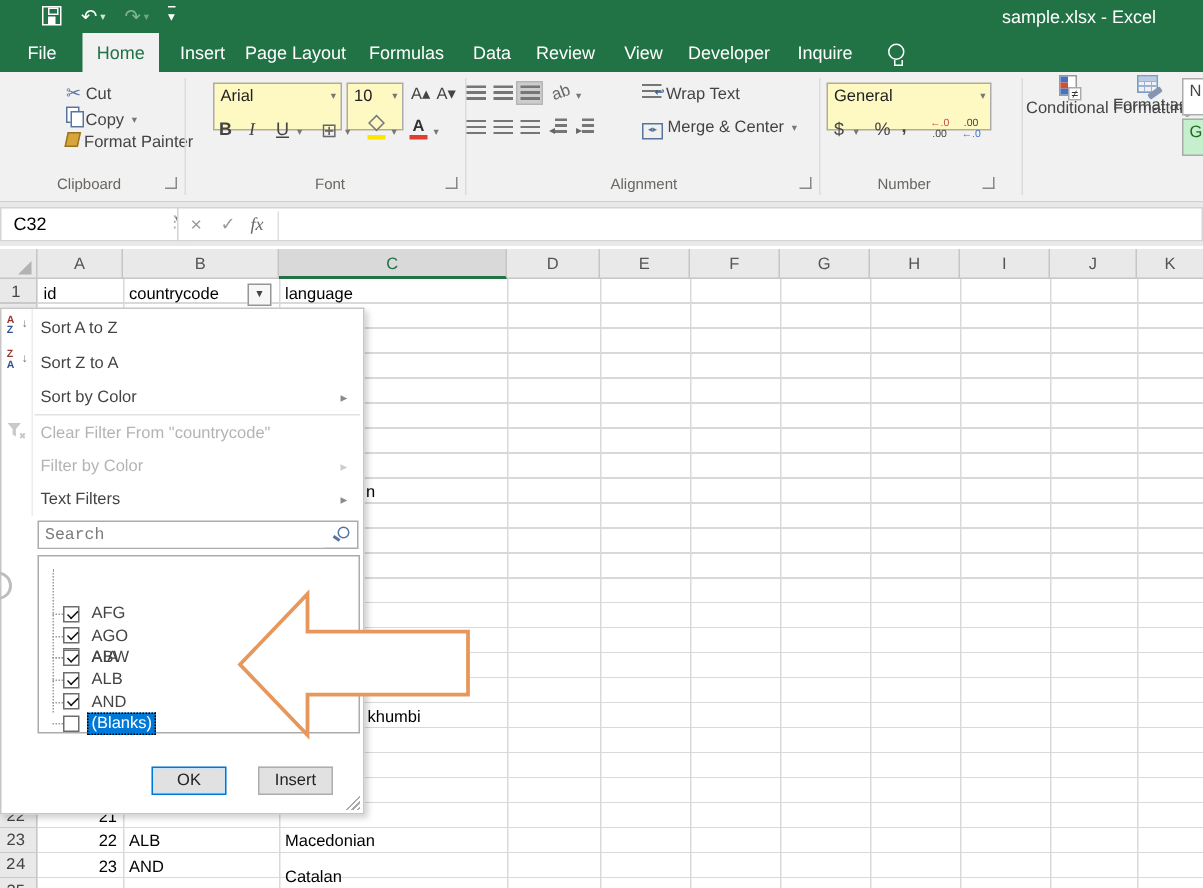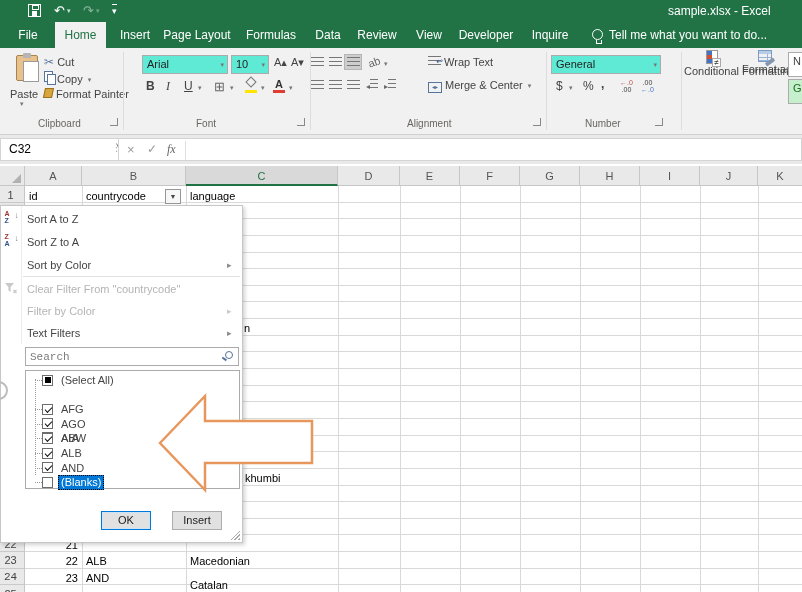--- a/index.html
+++ b/index.html
@@ -24,21 +24,21 @@
   .bulb::after { content:""; position:absolute; left:2.5px; top:10px; width:4px; height:3px; border-left:1px solid #fff; border-right:1px solid #fff; border-bottom:1px solid #fff; }
   .tellme { position:absolute; left:609px; top:0; height:26px; line-height:26px; color:#fff; font-size:12px; }
 
   
   .ribbon { position:absolute; left:0; top:48px; width:802px; height:87px; background:#f1f1f1; border-bottom:1px solid #d2d0ce; font-size:11px; color:#444; }
   .gsep { position:absolute; top:4px; width:1px; height:78px; background:#dcdcdc; }
   .glabel { position:absolute; top:70px; font-size:10px; color:#68665f; }
   .launcher { position:absolute; top:70px; width:8px; height:8px; border-right:1.5px solid #8a8886; border-bottom:1.5px solid #8a8886; }
   .rbtn { position:absolute; white-space:nowrap; color:#444; }
   .ddarr { font-size:7px; color:#777; margin-left:2px; vertical-align:1px; }
-  .combobox { position:absolute; height:19px; background:#5eead4; border:1px solid #ababab; font-size:11px; line-height:17px; padding-left:4px; color:#222; }
+  .combobox { position:absolute; height:32px; background:#fef9c3; border:1px solid #ababab; font-size:11px; line-height:17px; padding-left:4px; color:#222; }
   .combobox .ca { position:absolute; right:3px; top:0; font-size:7px; color:#777; line-height:17px; }
   
   .clipboard-ic { position:absolute; left:12px; top:5px; width:22px; height:26px; background:#e9c18c; border:1px solid #a8834e; border-radius:2px; }
   .clipboard-ic::before { content:""; position:absolute; left:6px; top:-3px; width:8px; height:5px; background:#b5b5b5; border-radius:1px; }
   .clipboard-ic::after { content:""; position:absolute; left:6px; top:5px; width:14px; height:19px; background:#fff; border:1px solid #9b9b9b; }
   .scis { color:#56749c; font-size:12px; font-style:normal; }
   .copy-ic { position:relative; display:inline-block; width:10px; height:12px; }
   .copy-ic::before { content:""; position:absolute; left:0; top:0; width:7px; height:9px; border:1px solid #56749c; background:#fff; }
   .copy-ic::after { content:""; position:absolute; left:3px; top:3px; width:7px; height:9px; border:1px solid #56749c; background:#fff; }
   .fp-ic { display:inline-block; width:9px; height:10px; background:#d8a43c; border:1px solid #9a7322; transform:skewX(-12deg); }
@@ -141,30 +141,24 @@
     <span class="tab active" style="left:55px;width:51px;">Home</span>
     <span class="tab" style="left:112px;width:46px;">Insert</span>
     <span class="tab" style="left:160px;width:74px;">Page Layout</span>
     <span class="tab" style="left:241px;width:60px;">Formulas</span>
     <span class="tab" style="left:308px;width:40px;">Data</span>
     <span class="tab" style="left:352px;width:50px;">Review</span>
     <span class="tab" style="left:410px;width:38px;">View</span>
     <span class="tab" style="left:452px;width:68px;">Developer</span>
     <span class="tab" style="left:524px;width:52px;">Inquire</span>
     <span class="bulb"></span>
-    <span class="tellme">Tell me what you want to do...</span>
   </div>
 
   <div class="ribbon">
 
-    <div class="rbtn" style="left:4px;top:2px;width:40px;height:66px;text-align:center;">
-      <span class="clipboard-ic"></span>
-      <span style="position:absolute;left:0;width:40px;top:38px;">Paste</span>
-      <span style="position:absolute;left:16px;top:50px;font-size:7px;color:#777;">▾</span>
-    </div>
     <div class="rbtn" style="left:44px;top:7px;"><i class="scis">✂</i> <span>Cut</span></div>
     <div class="rbtn" style="left:44px;top:23px;"><span class="copy-ic"></span> <span>Copy</span> <span class="ddarr">▾</span></div>
     <div class="rbtn" style="left:44px;top:40px;"><span class="fp-ic"></span> <span>Format Painter</span></div>
     <span class="glabel" style="left:38px;">Clipboard</span>
     <span class="launcher" style="left:110px;"></span>
     <span class="gsep" style="left:123px;"></span>
 
     <div class="combobox" style="left:142px;top:7px;width:86px;"><span>Arial</span><span class="ca">▾</span></div>
     <div class="combobox" style="left:231px;top:7px;width:38px;"><span>10</span><span class="ca">▾</span></div>
     <span class="rbtn grow" style="left:274px;top:8px;">A▴</span>
@@ -172,21 +166,21 @@
     <span class="rbtn fmt" style="left:146px;top:31px;font-weight:bold;">B</span>
     <span class="rbtn fmt" style="left:166px;top:31px;font-style:italic;font-family:'Liberation Serif',serif;">I</span>
     <span class="rbtn fmt" style="left:184px;top:31px;text-decoration:underline;">U</span>
     <span class="ddarr" style="position:absolute;left:196px;top:36px;">▾</span>
     <span class="rbtn" style="left:214px;top:31px;font-size:13px;color:#666;">⊞</span>
     <span class="ddarr" style="position:absolute;left:228px;top:36px;">▾</span>
     <span class="letter-ic" style="position:absolute;left:244px;top:30px;"><i class="tilt"></i><i class="ubar" style="background:#ffe400;"></i></span>
     <span class="ddarr" style="position:absolute;left:259px;top:36px;">▾</span>
     <span class="letter-ic" style="position:absolute;left:272px;top:30px;font-weight:bold;color:#333;"><span>A</span><i class="ubar" style="background:#e03c32;"></i></span>
     <span class="ddarr" style="position:absolute;left:287px;top:36px;">▾</span>
-    <span class="glabel" style="left:196px;">Font</span>
+    <span class="glabel" style="left:210px;">Font</span>
     <span class="launcher" style="left:297px;"></span>
     <span class="gsep" style="left:310px;"></span>
 
     <span class="alignbox" style="left:308px;top:6px;">
         <span class="bars"></span>
       </span>
     <span class="alignbox" style="left:326px;top:6px;">
         <span class="bars"></span>
       </span>
     <span class="alignbox sel" style="left:344px;top:6px;">
@@ -327,25 +321,20 @@
     <div class="mitem" style="top:116px;height:22px;">
       <span>Text Filters</span>
         <span class="subarr">▸</span>
     </div>
     <div class="srch">
       <input type="text" placeholder="Search" style="">
       <span class="mag"></span>
     </div>
     <div class="listbox">
       <span class="tree"></span>
-      <div class="fitem" style="top:2px;">
-          <span class="stub"></span>
-          <span class="cb indet"></span>
-          <span class="flabel">(Select All)</span>
-        </div>
       <div class="fitem" style="top:16.6px;margin-top:43px;">
           <span class="stub"></span>
           <span class="cb checked"></span>
           <span class="flabel">ABW</span>
         </div>
       <div class="fitem" style="top:31.2px;">
           <span class="stub"></span>
           <span class="cb checked"></span>
           <span class="flabel">AFG</span>
         </div>

